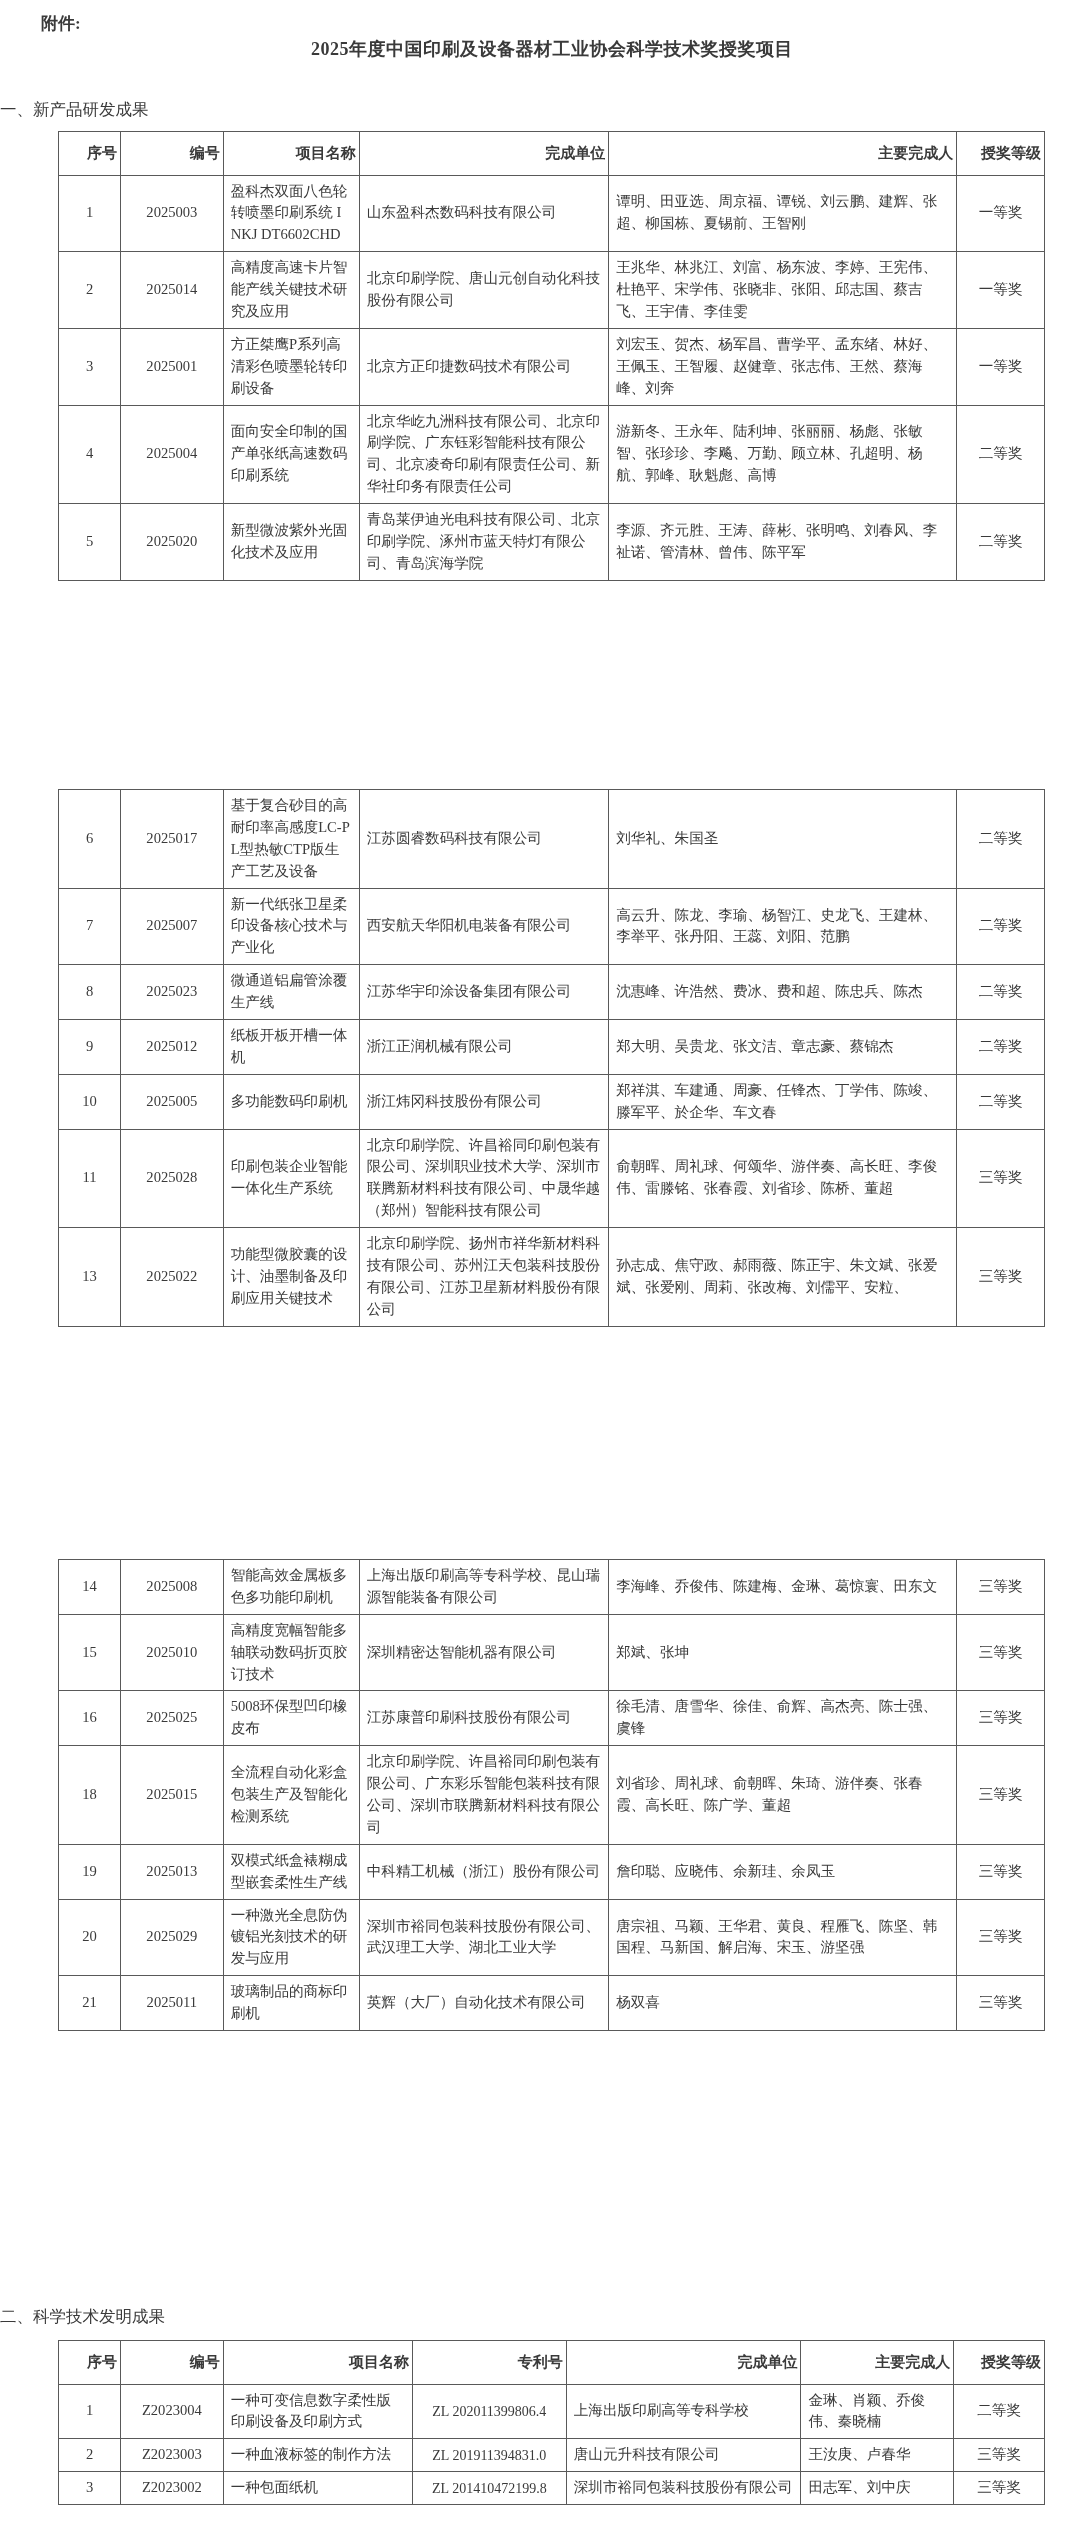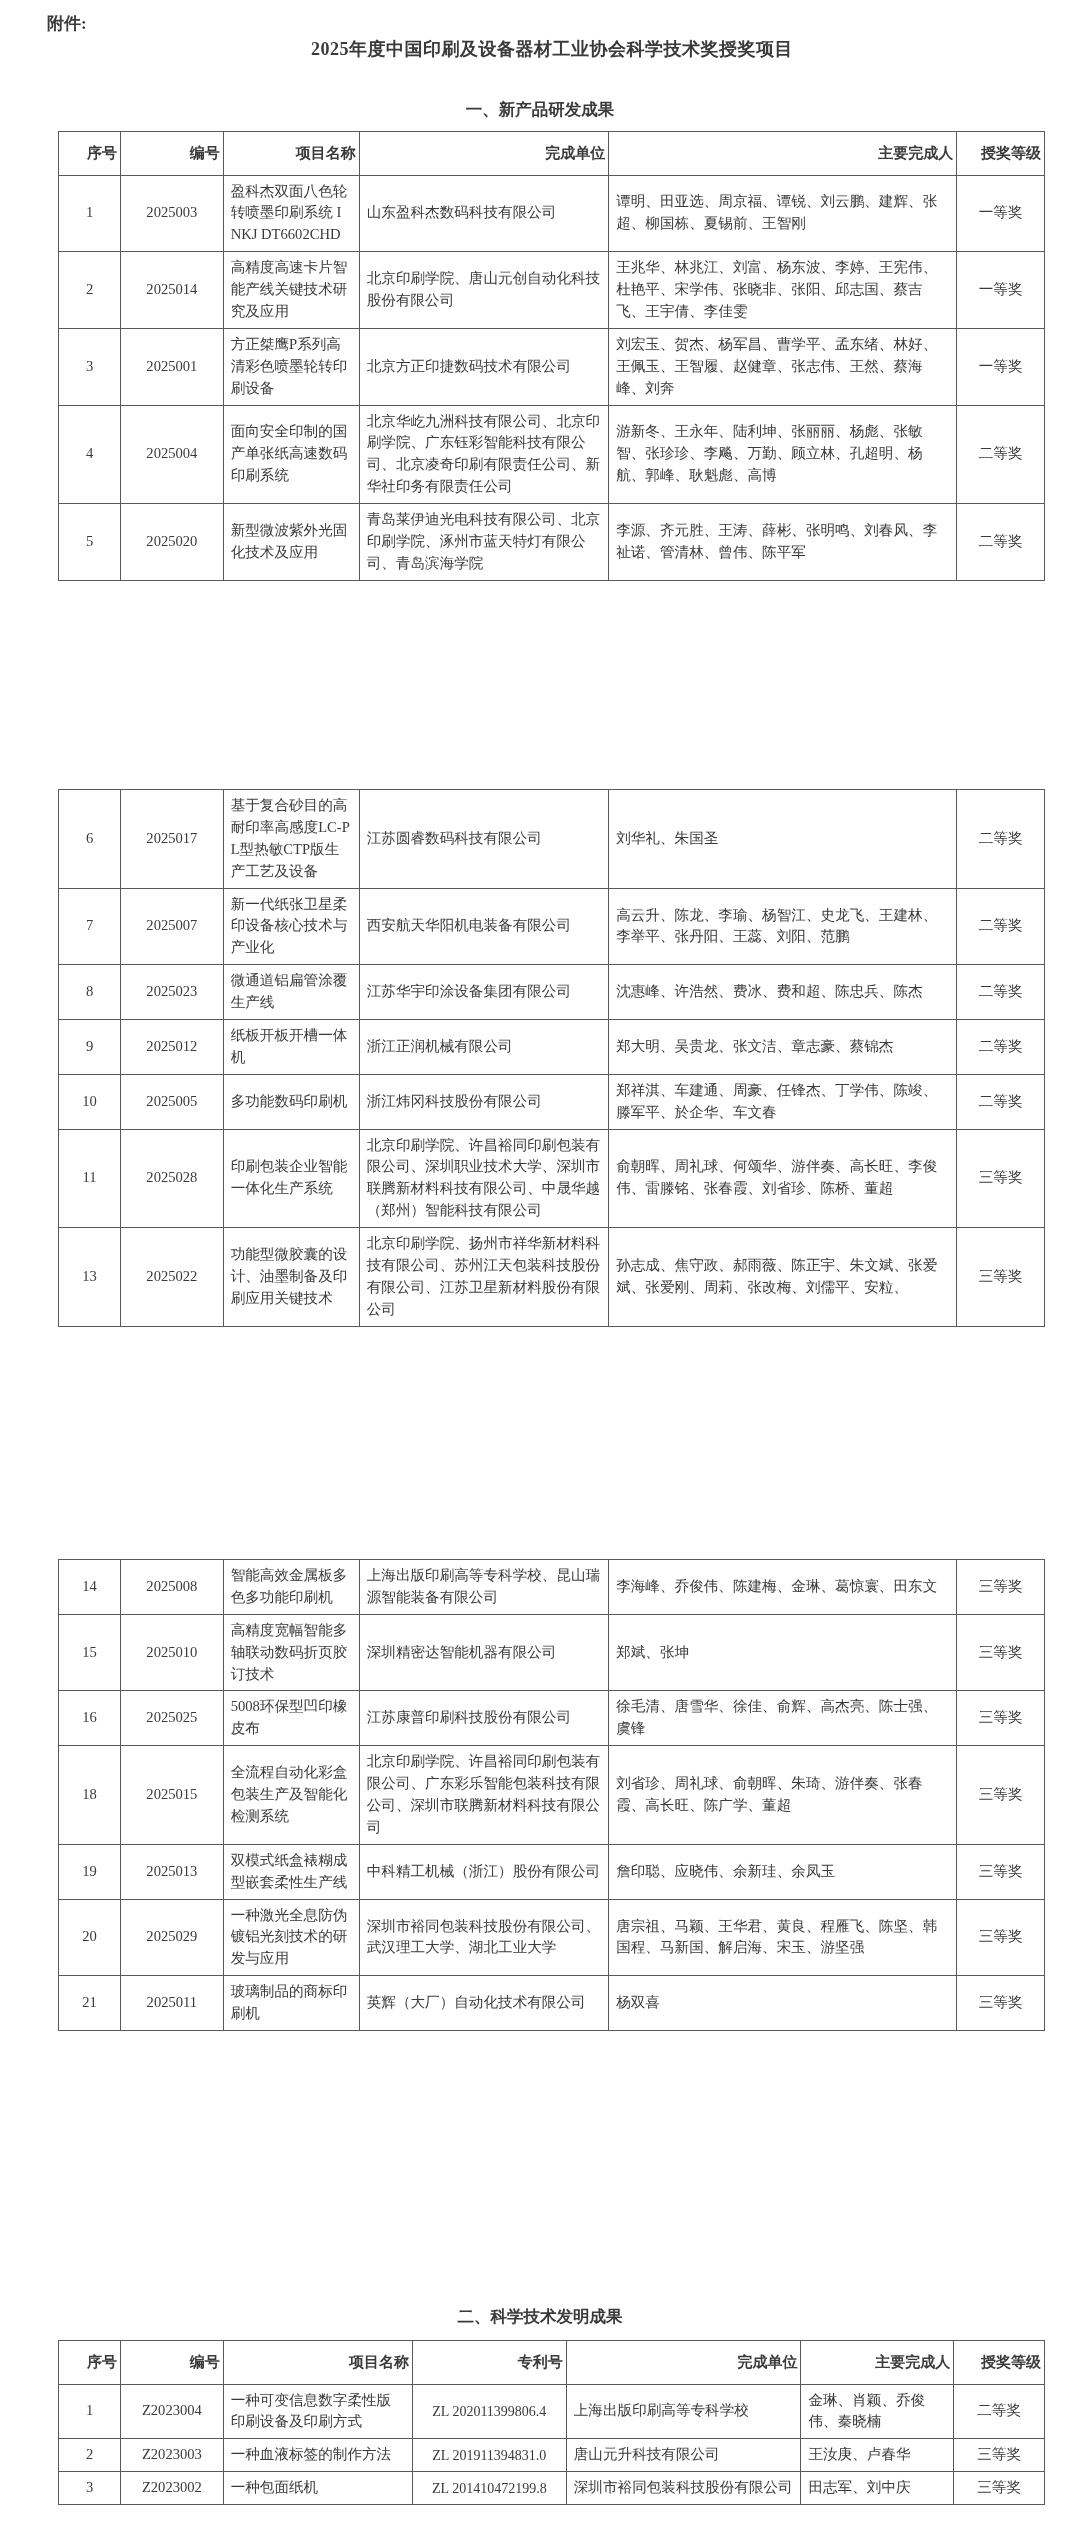--- a/index.html
+++ b/index.html
@@ -2,25 +2,25 @@
 <html><head>
 <meta charset="utf-8">
 <style>
   * { margin:0; padding:0; box-sizing:border-box; }
   html,body { width:1080px; background:#ffffff; }
   body { height:2532px; overflow:hidden; }
   .page {
     position:relative; width:1080px; height:2532px; background:#ffffff;
     font-family:"Liberation Serif","DejaVu Serif",serif; color:#3a3a3a; overflow:hidden;
   }
-  .attachment { position:absolute; top:12px; left:47px; font-size:17px; font-weight:bold;text-align:center; }
+  .attachment { position:absolute; top:12px; left:41px; font-size:17px; font-weight:bold;text-align:center; }
   .doc-title { position:absolute; top:37px; left:12px; width:100%; text-align:center;
                font-size:18px; font-weight:bold; letter-spacing:0.5px; }
-  .section-title { position:absolute; left:0; width:100%; text-align:center;
-                   font-size:16.5px; font-weight:bold; }
+  .section-title { position:absolute; left:0; width:100%; text-align:left;
+                   font-size:16.5px; font-weight:normal; }
   #sec1 { top:99px; }
   #sec2 { top:2306px; }
   .tbl-wrap { position:absolute; left:58px; width:987px; }
   #blockA { top:131px; }
   #blockB { top:789px; }
   #blockC { top:1559px; }
   #blockD { top:2340px; }
   table { width:100%; border-collapse:collapse; table-layout:fixed; }
   th,td { border:1.6px solid #595959; font-size:14.6px; line-height:1.5;
           vertical-align:middle; word-break:break-all; padding:5px 7px; color:#3a3a3a; }

